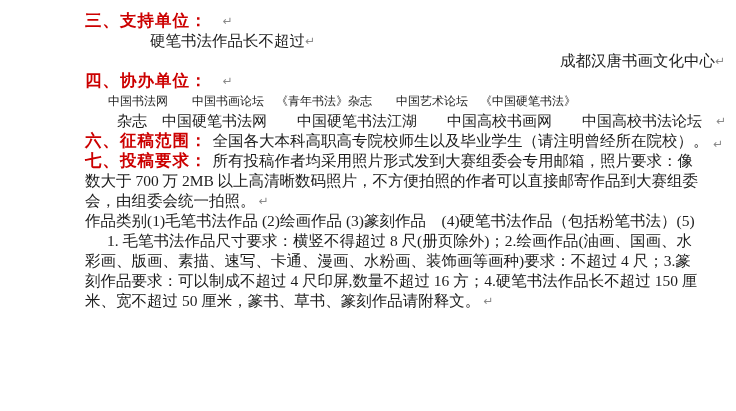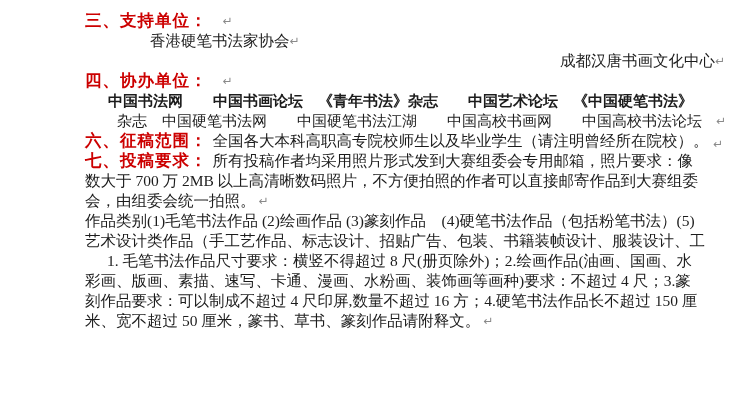--- a/index.html
+++ b/index.html
@@ -48,28 +48,27 @@
     position: absolute;
     right: 2px;
     top: 3px;
   }
 </style>
 </head>
 <body>
 
 <div class="doc">
     <div class="line"><span class="heading">三、支持单位：</span><span class="mark" style="margin-left: 10px;">↵</span></div>
-    <div class="line" style="padding-left: 65px;"><span class="body-text">香港硬笔书法家协会</span><span class="mark">↵</span></div>
+    <div class="line" style="padding-left: 65px;"><span class="body-text">硬笔书法作品长不超过</span><span class="mark">↵</span></div>
     <div class="line" style="padding-left: 65px; text-align: right;"><span class="body-text">成都汉唐书画文化中心</span><span class="mark">↵</span></div>
     <div class="line"><span class="heading">四、协办单位：</span><span class="mark" style="margin-left: 10px;">↵</span></div>
-    <div class="line" style="padding-left: 23px; font-size: 15px; font-weight: bold;"><span class="body-text">中国书法网　　中国书画论坛　《青年书法》杂志　　中国艺术论坛　《中国硬笔书法》</span></div>
+    <div class="line" style="padding-left: 23px; font-size: 12px;"><span class="body-text">中国书法网　　中国书画论坛　《青年书法》杂志　　中国艺术论坛　《中国硬笔书法》</span></div>
     <div class="line" style="padding-left: 32px; font-size: 15px;"><span class="body-text">杂志　中国硬笔书法网　　中国硬笔书法江湖　　中国高校书画网　　中国高校书法论坛</span><span class="mark" style="margin-left: 14px;">↵</span></div>
     <div class="line"><span class="heading">六、征稿范围：</span><span class="body-text">全国各大本科高职高专院校师生以及毕业学生（请注明曾经所在院校）。</span><span class="mark right">↵</span></div>
     <div class="line"><span class="heading">七、投稿要求：</span><span class="body-text">所有投稿作者均采用照片形式发到大赛组委会专用邮箱，照片要求：像</span></div>
     <div class="line"><span class="body-text">数大于 700 万 2MB 以上高清晰数码照片，不方便拍照的作者可以直接邮寄作品到大赛组委</span></div>
     <div class="line"><span class="body-text">会，由组委会统一拍照。</span><span class="mark" style="margin-left: 3px;">↵</span></div>
     <div class="line"><span class="body-text">作品类别(1)毛笔书法作品 (2)绘画作品 (3)篆刻作品　(4)硬笔书法作品（包括粉笔书法）(5)</span></div>
-    <div class="line"><span class="body-text">艺术设计类作品（手工艺作品、标志设计、招贴广告、包装、书籍装帧设计、服装设计、工</span></div>
     <div class="line" style="padding-left: 22px;"><span class="body-text">1. 毛笔书法作品尺寸要求：横竖不得超过 8 尺(册页除外)；2.绘画作品(油画、国画、水</span></div>
     <div class="line"><span class="body-text">彩画、版画、素描、速写、卡通、漫画、水粉画、装饰画等画种)要求：不超过 4 尺；3.篆</span></div>
     <div class="line"><span class="body-text">刻作品要求：可以制成不超过 4 尺印屏,数量不超过 16 方；4.硬笔书法作品长不超过 150 厘</span></div>
     <div class="line"><span class="body-text">米、宽不超过 50 厘米，篆书、草书、篆刻作品请附释文。</span><span class="mark" style="margin-left: 3px;">↵</span></div>
   </div>
 
 </body></html>

